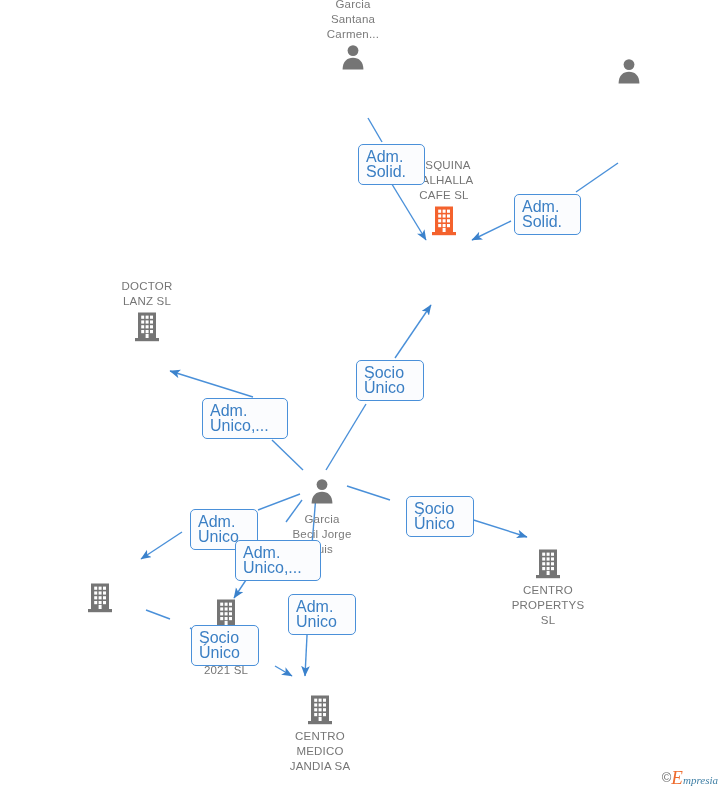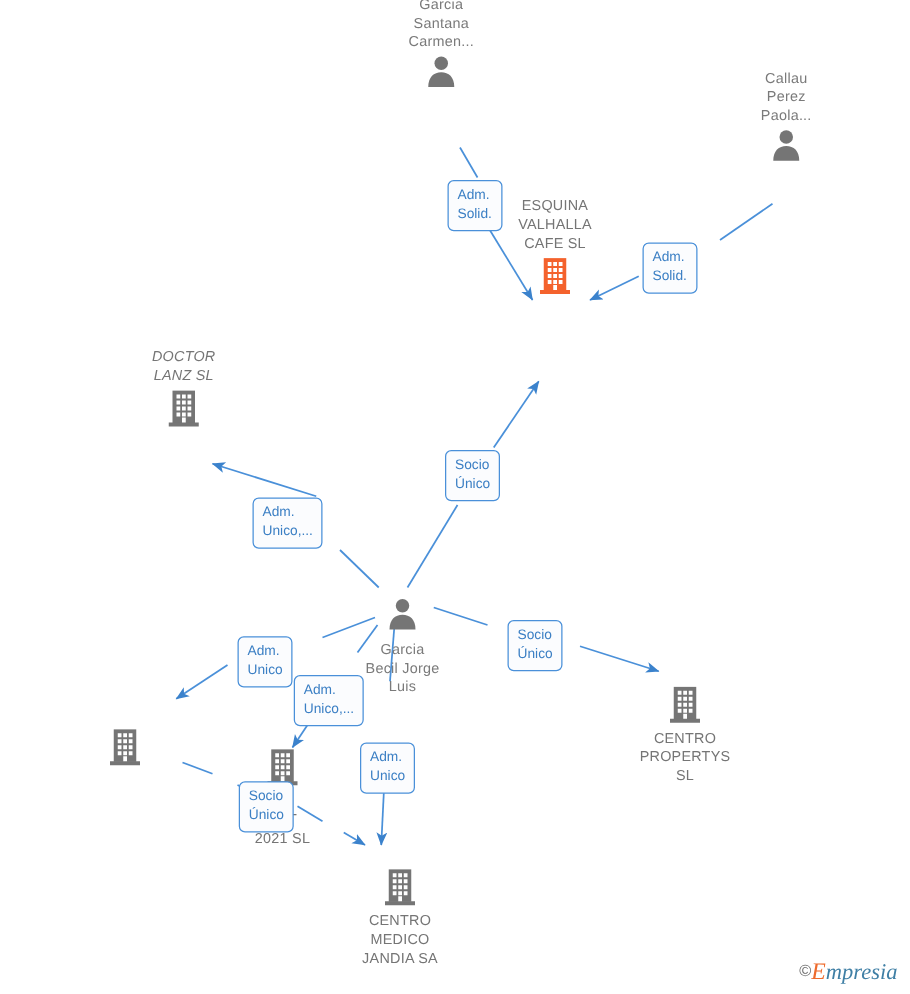--- a/index.html
+++ b/index.html
@@ -46,23 +46,23 @@
     margin: 0 auto;
   }
   .node.person .node-icon { margin-bottom: 2px; }
   .node.company-top .node-icon { margin-top: 2px; }
   .edge-label {
     position: absolute;
     border: 1.3px solid #4a90d9;
     border-radius: 5px;
     background: #fbfcfe;
     color: #3b7fc4;
-    font-size: 11px;
+    font-size: 16px;
     line-height: 15px;
-    padding: 4px 7px 5px 7px;
+    padding: 4px 18px 5px 7px;
     text-align: left;
     white-space: pre-line;
     box-sizing: border-box;
   }
   .watermark {
     position: absolute;
     right: 10px;
     bottom: 6px;
     font-size: 16px;
     color: #4a87b5;
@@ -76,21 +76,21 @@
     vertical-align: 2px;
   }
   .watermark .brand-e {
     color: #ee6b2d;
     font-style: italic;
     font-size: 19px;
   }
   .watermark .brand-rest {
     color: #3f7fa5;
     font-style: italic;
-    font-size: 18px;
+    font-size: 11px;
   }
 </style>
 </head>
 <body>
 
 <div id="canvas">
 
   <svg id="edge-layer" viewBox="0 0 728 795">
     <defs>
       <marker id="arrowhead" markerWidth="9" markerHeight="9" refX="7.2" refY="3.1" orient="auto" markerUnits="strokeWidth">
@@ -125,23 +125,20 @@
       <div class="node person" style="left: 353px; top: -3px;">
         <div class="node-label">Garcia
 Santana
 Carmen...</div>
         <div class="node-icon"><svg width="30" height="30" viewBox="0 0 30 30">
             <circle cx="15" cy="8.6" r="5.4" fill="#757575"></circle>
             <path d="M4.6 27.5 C4.6 19.6 9.1 15.8 15 15.8 C20.9 15.8 25.4 19.6 25.4 27.5 Z" fill="#757575"></path>
           </svg></div>
       </div>
       <div class="node person" style="left: 629px; top: 56px;">
-        <div class="node-label">Callau
-Perez
-Paola...</div>
         <div class="node-icon"><svg width="30" height="30" viewBox="0 0 30 30">
             <circle cx="15" cy="8.6" r="5.4" fill="#757575"></circle>
             <path d="M4.6 27.5 C4.6 19.6 9.1 15.8 15 15.8 C20.9 15.8 25.4 19.6 25.4 27.5 Z" fill="#757575"></path>
           </svg></div>
       </div>
       <div class="node company-top" style="left: 444px; top: 158px;">
         <div class="node-label company">ESQUINA
 VALHALLA
 CAFE  SL</div>
         <div class="node-icon"><svg width="26" height="31" viewBox="0 0 26 31">
@@ -155,21 +152,21 @@
             <rect x="16" y="9.4" width="3.0" height="3.2" fill="#ffffff"></rect>
             <rect x="7.2" y="14.2" width="3.0" height="3.2" fill="#ffffff"></rect>
             <rect x="11.6" y="14.2" width="3.0" height="3.2" fill="#ffffff"></rect>
             <rect x="16" y="14.2" width="3.0" height="3.2" fill="#ffffff"></rect>
             <rect x="7.2" y="19" width="3.0" height="3.2" fill="#ffffff"></rect>
             <rect x="11.6" y="19" width="3.0" height="3.2" fill="#ffffff"></rect>
             <rect x="16" y="19" width="3.0" height="3.2" fill="#ffffff"></rect>
             <rect x="11.6" y="23.0" width="3.0" height="4.0" fill="#ffffff"></rect>
           </svg></div>
       </div>
-      <div class="node company-top" style="left: 147px; top: 279px; font-style: italic;">
+      <div class="node company-top" style="left: 147px; top: 279px;">
         <div class="node-label company">DOCTOR
 LANZ  SL</div>
         <div class="node-icon"><svg width="26" height="31" viewBox="0 0 26 31">
             <rect x="4" y="1.5" width="18" height="26" fill="#757575"></rect>
             <rect x="1" y="27" width="24" height="3.2" fill="#757575"></rect>
             <rect x="7.2" y="4.6" width="3.0" height="3.2" fill="#ffffff"></rect>
             <rect x="11.6" y="4.6" width="3.0" height="3.2" fill="#ffffff"></rect>
             <rect x="16" y="4.6" width="3.0" height="3.2" fill="#ffffff"></rect>
             <rect x="7.2" y="9.4" width="3.0" height="3.2" fill="#ffffff"></rect>
             <rect x="11.6" y="9.4" width="3.0" height="3.2" fill="#ffffff"></rect>

